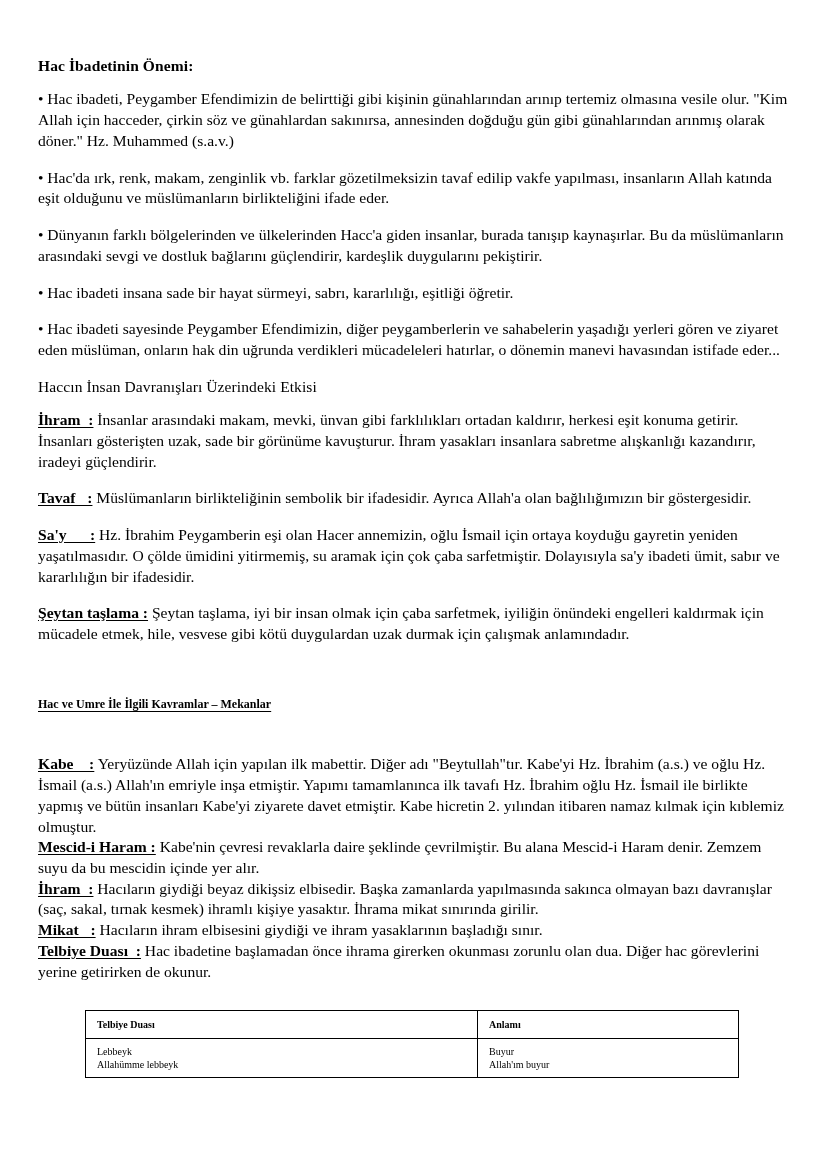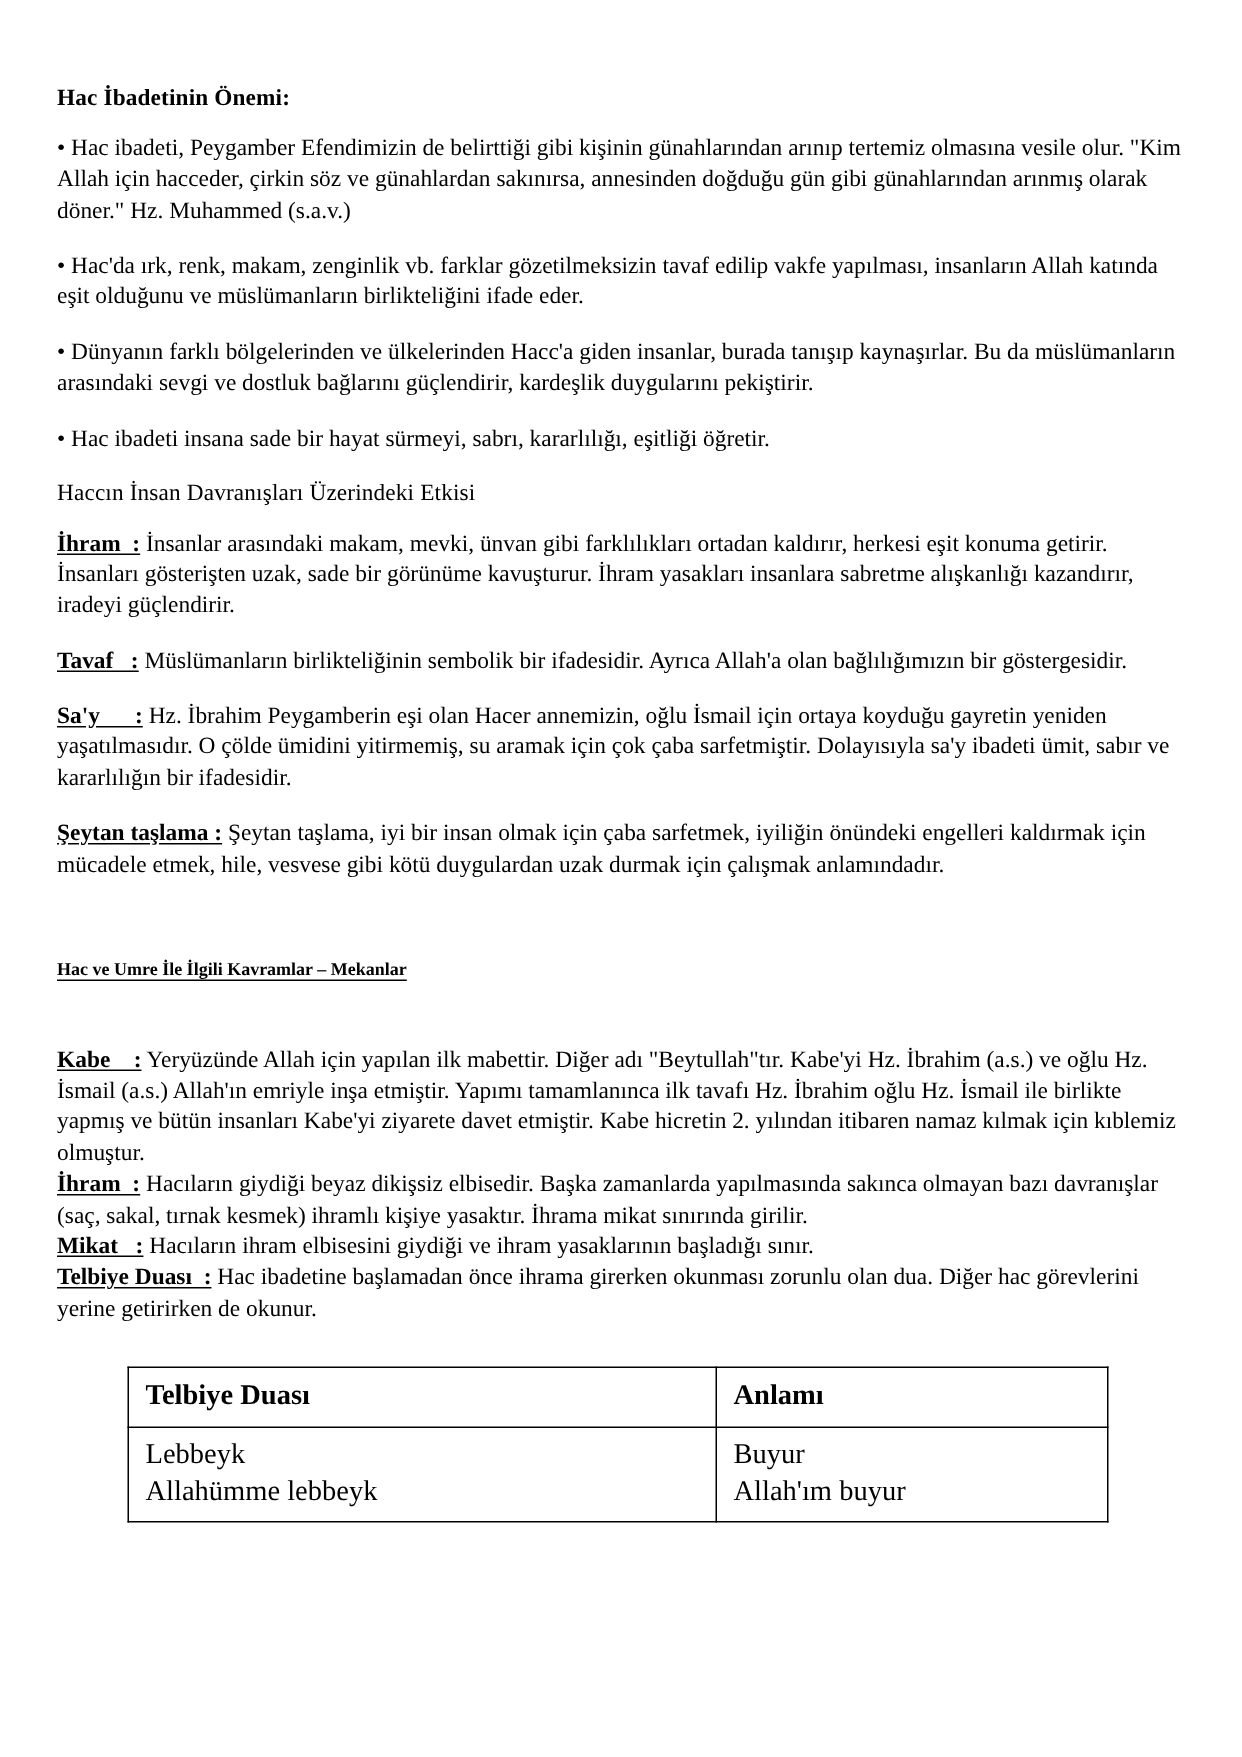--- a/index.html
+++ b/index.html
@@ -82,21 +82,21 @@
     border-collapse: collapse;
     width: 653px;
     table-layout: fixed;
     border: 1.3px solid #000;
   }
   table.telbiye th,
   table.telbiye td {
     border: 1.3px solid #000;
     vertical-align: top;
     padding: 6px 10px 6px 11px;
-    font-size: 19px;
+    font-size: 10px;
     line-height: 1.30;
   }
   table.telbiye th {
     font-weight: bold;
     text-align: left;
     padding-top: 7px;
     padding-bottom: 7px;
   }
   table.telbiye col.c1 { width: 392px; }
   table.telbiye col.c2 { width: 261px; }
@@ -108,20 +108,21 @@
 <body>
 
 <div class="page">
 
   <h2 class="h-section">Hac İbadetinin Önemi:</h2>
 
   <p class="bullet">• Hac ibadeti, Peygamber Efendimizin de belirttiği gibi kişinin günahlarından arınıp tertemiz olmasına vesile olur. "Kim Allah için hacceder, çirkin söz ve günahlardan sakınırsa, annesinden doğduğu gün gibi günahlarından arınmış olarak döner." Hz. Muhammed (s.a.v.)</p>
   <p class="bullet">• Hac'da ırk, renk, makam, zenginlik vb. farklar gözetilmeksizin tavaf edilip vakfe yapılması, insanların Allah katında eşit olduğunu ve müslümanların birlikteliğini ifade eder.</p>
   <p class="bullet">• Dünyanın farklı bölgelerinden ve ülkelerinden Hacc'a giden insanlar, burada tanışıp kaynaşırlar. Bu da müslümanların arasındaki sevgi ve dostluk bağlarını güçlendirir, kardeşlik duygularını pekiştirir.</p>
   <p class="bullet">• Hac ibadeti insana sade bir hayat sürmeyi, sabrı, kararlılığı, eşitliği öğretir.</p>
+  <p class="bullet">• Hac ibadeti sayesinde Peygamber Efendimizin, diğer peygamberlerin ve sahabelerin yaşadığı yerleri gören ve ziyaret eden müslüman, onların hak din uğrunda verdikleri mücadeleleri hatırlar, o dönemin manevi havasından istifade eder...</p>
 
   <h2 class="h-section-2">Haccın İnsan Davranışları Üzerindeki Etkisi</h2>
 
   <p class="defn">
     <span class="term">İhram  :</span><span> İnsanlar arasındaki makam, mevki, ünvan gibi farklılıkları ortadan kaldırır, herkesi eşit konuma getirir. İnsanları gösterişten uzak, sade bir görünüme kavuşturur. İhram yasakları insanlara sabretme alışkanlığı kazandırır, iradeyi güçlendirir.</span>
   </p>
   <p class="defn">
     <span class="term">Tavaf   :</span><span> Müslümanların birlikteliğinin sembolik bir ifadesidir. Ayrıca Allah'a olan bağlılığımızın bir göstergesidir.</span>
   </p>
   <p class="defn">
@@ -130,20 +131,23 @@
   <p class="defn">
     <span class="term">Şeytan taşlama :</span><span> Şeytan taşlama, iyi bir insan olmak için çaba sarfetmek, iyiliğin önündeki engelleri kaldırmak için mücadele etmek, hile, vesvese gibi kötü duygulardan uzak durmak için çalışmak anlamındadır.</span>
   </p>
 
   <div class="h-major-wrap">
     <h1 class="h-major">Hac ve Umre İle İlgili Kavramlar – Mekanlar</h1>
   </div>
 
   <p class="defn-tight">
     <span class="term">Kabe    :</span><span> Yeryüzünde Allah için yapılan ilk mabettir. Diğer adı "Beytullah"tır. Kabe'yi Hz. İbrahim (a.s.) ve oğlu Hz. İsmail (a.s.) Allah'ın emriyle inşa etmiştir. Yapımı tamamlanınca ilk tavafı Hz. İbrahim oğlu Hz. İsmail ile birlikte yapmış ve bütün insanları Kabe'yi ziyarete davet etmiştir. Kabe hicretin 2. yılından itibaren namaz kılmak için kıblemiz olmuştur.</span>
+  </p>
+  <p class="defn-tight">
+    <span class="term">Mescid-i Haram :</span><span> Kabe'nin çevresi revaklarla daire şeklinde çevrilmiştir. Bu alana Mescid-i Haram denir. Zemzem suyu da bu mescidin içinde yer alır.</span>
   </p>
   <p class="defn-tight">
     <span class="term">İhram  :</span><span> Hacıların giydiği beyaz dikişsiz elbisedir. Başka zamanlarda yapılmasında sakınca olmayan bazı davranışlar (saç, sakal, tırnak kesmek) ihramlı kişiye yasaktır. İhrama mikat sınırında girilir.</span>
   </p>
   <p class="defn-tight">
     <span class="term">Mikat   :</span><span> Hacıların ihram elbisesini giydiği ve ihram yasaklarının başladığı sınır.</span>
   </p>
   <p class="defn-tight">
     <span class="term">Telbiye Duası  :</span><span> Hac ibadetine başlamadan önce ihrama girerken okunması zorunlu olan dua. Diğer hac görevlerini yerine getirirken de okunur.</span>
   </p>

